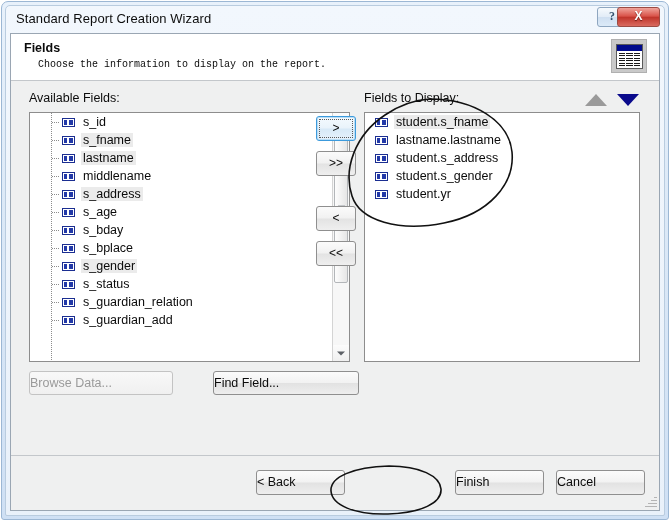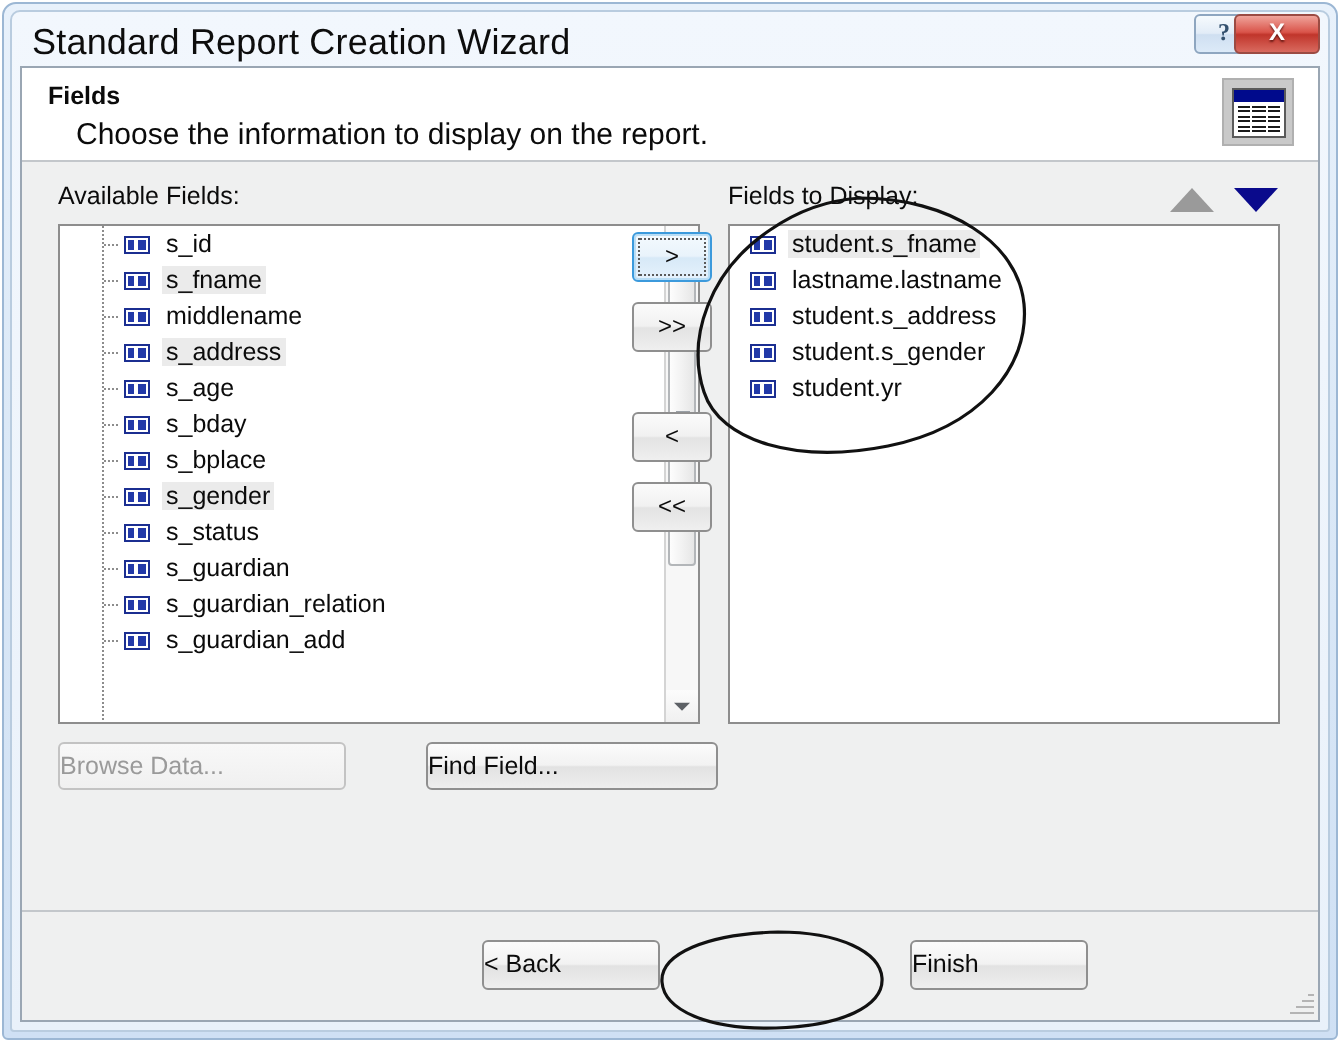--- a/index.html
+++ b/index.html
@@ -43,21 +43,21 @@
   
   #titlebar {
     position: absolute;
     left: 6px; top: 6px;
     width: 658px; height: 26px;
     box-sizing: border-box;
   }
   #title-text {
     position: absolute;
     left: 10px; top: 5px;
-    font-size: 18px;
+    font-size: 13px;
     color: #0d0d0d;
     white-space: nowrap;
     letter-spacing: 0.1px;
   }
   .title-btn {
     position: absolute;
     top: 1px;
     height: 20px;
     box-sizing: border-box;
     border: 1px solid #8ea6c0;
@@ -117,22 +117,23 @@
   #header-title {
     position: absolute;
     left: 13px; top: 7px;
     font-size: 12.5px;
     font-weight: bold;
     color: #0b0b0b;
   }
   #header-sub {
     position: absolute;
     left: 27px; top: 25px;
-    font-size: 15px;
+    font-size: 10px;
     color: #0b0b0b;
+    font-family: Liberation Mono, monospace;
   }
   #header-icon {
     position: absolute;
     left: 600px; top: 5px;
     width: 36px; height: 34px;
     background: #c9c9c9;
     border: 1px solid #b0b0b0;
     box-sizing: border-box;
   }
   #header-icon .page {
@@ -397,21 +398,21 @@
     width: 648px; height: 55px;
     background: #eff0f0;
     border-top: 1px solid #c3c7cb;
     box-sizing: border-box;
   }
   #footer .btn {
     top: 14px;
     width: 89px; height: 25px;
     line-height: 23px;
   }
-  #btn-back   { left: 230px; }
+  #btn-back   { left: 245px; }
   #btn-next   { left: 343px; }
   #btn-finish { left: 444px; }
   #btn-cancel { left: 545px; }
 
   #resize-grip {
     position: absolute;
     right: 2px; bottom: 2px;
     width: 13px; height: 13px;
   }
   #resize-grip i {
@@ -501,20 +502,25 @@
               <div class="row">
                 <div class="elbow"></div>
                 <span class="fld-icon"></span>
                 <span class="row-label">s_id</span>
               </div>
               <div class="row sel">
                 <div class="elbow"></div>
                 <span class="fld-icon"></span>
                 <span class="row-label">s_fname</span>
               </div>
+              <div class="row sel">
+                <div class="elbow"></div>
+                <span class="fld-icon"></span>
+                <span class="row-label">lastname</span>
+              </div>
               <div class="row">
                 <div class="elbow"></div>
                 <span class="fld-icon"></span>
                 <span class="row-label">middlename</span>
               </div>
               <div class="row sel">
                 <div class="elbow"></div>
                 <span class="fld-icon"></span>
                 <span class="row-label">s_address</span>
               </div>
@@ -535,25 +541,20 @@
               </div>
               <div class="row sel">
                 <div class="elbow"></div>
                 <span class="fld-icon"></span>
                 <span class="row-label">s_gender</span>
               </div>
               <div class="row">
                 <div class="elbow"></div>
                 <span class="fld-icon"></span>
                 <span class="row-label">s_status</span>
-              </div>
-              <div class="row">
-                <div class="elbow"></div>
-                <span class="fld-icon"></span>
-                <span class="row-label">s_guardian</span>
               </div>
               <div class="row">
                 <div class="elbow"></div>
                 <span class="fld-icon"></span>
                 <span class="row-label">s_guardian_relation</span>
               </div>
               <div class="row">
                 <div class="elbow"></div>
                 <span class="fld-icon"></span>
                 <span class="row-label">s_guardian_add</span>
@@ -612,20 +613,21 @@
         </div>
       </div>
 
       <div class="btn" id="browse-data">Browse Data...</div>
       <div class="btn" id="find-field">Find Field...</div>
     </div>
 
     <div id="footer">
       <div class="btn" id="btn-back">&lt; Back</div>
       <div class="btn" id="btn-finish">Finish</div>
+      <div class="btn" id="btn-cancel">Cancel</div>
       <div id="resize-grip">
         <i style="bottom:1px; width:12px;"></i>
         <i style="bottom:4px; width:9px;"></i>
         <i style="bottom:7px; width:6px;"></i>
         <i style="bottom:10px; width:3px;"></i>
       </div>
     </div>
   </div>
 </div>
 

